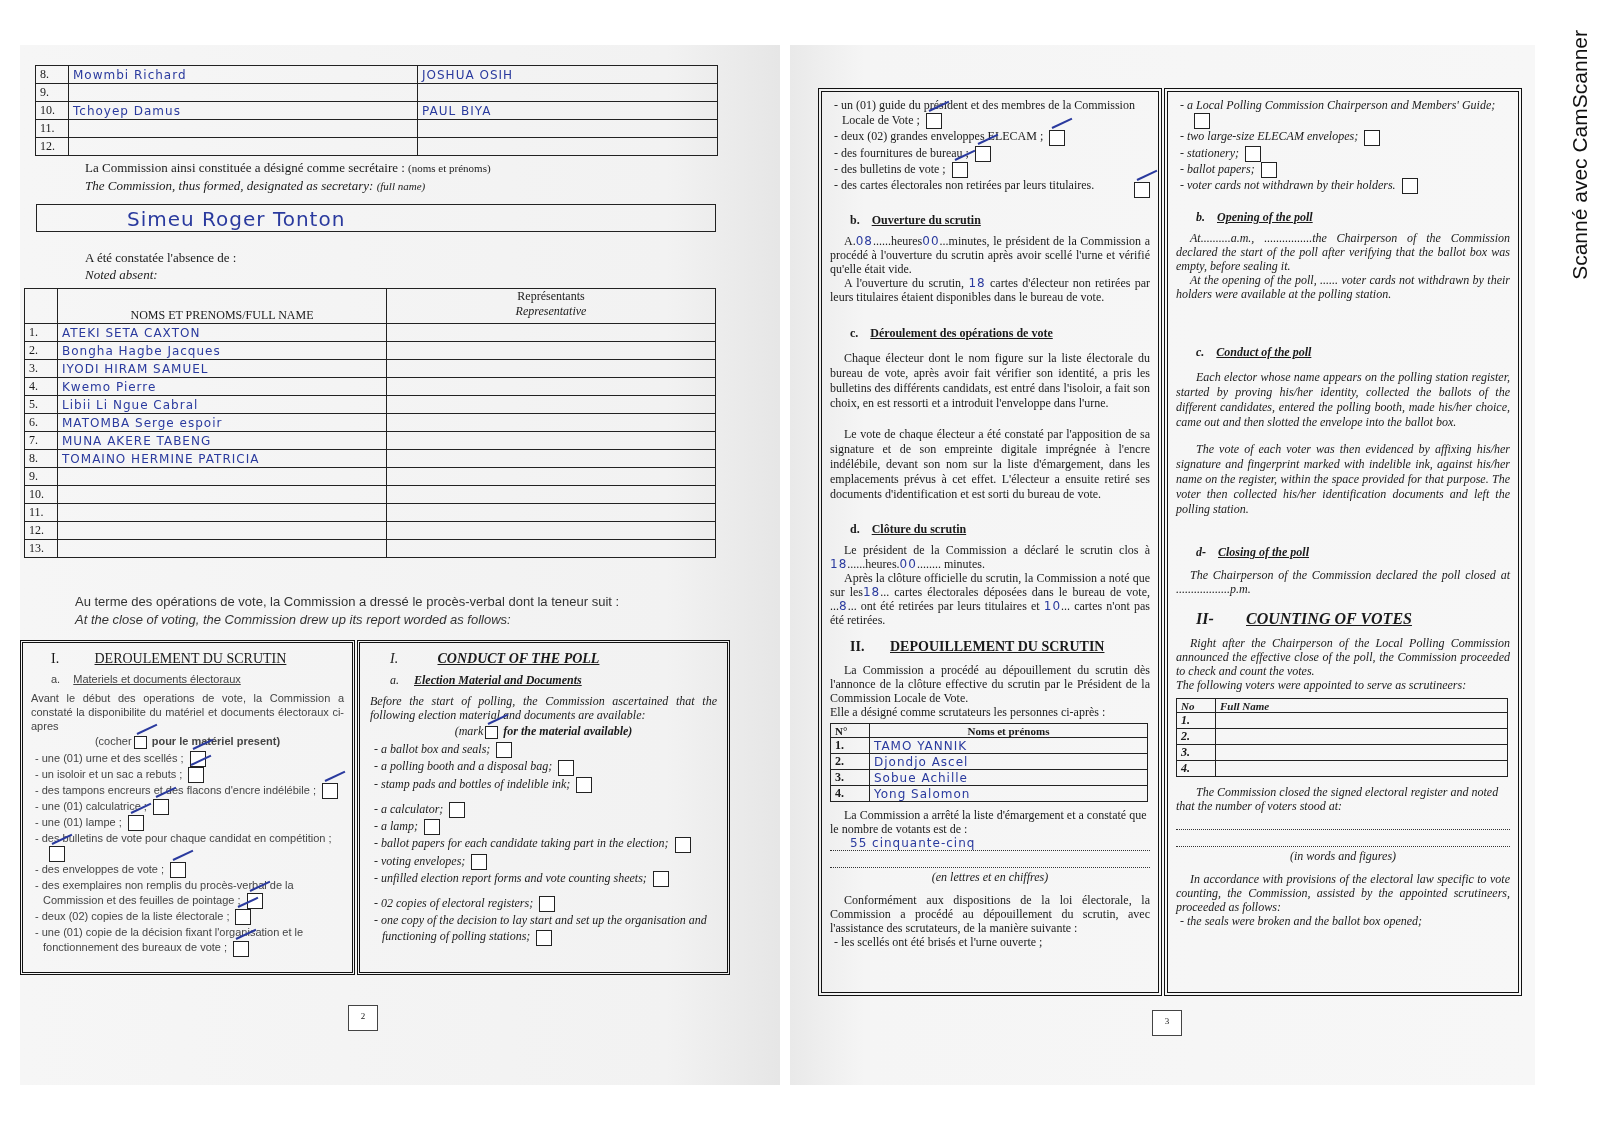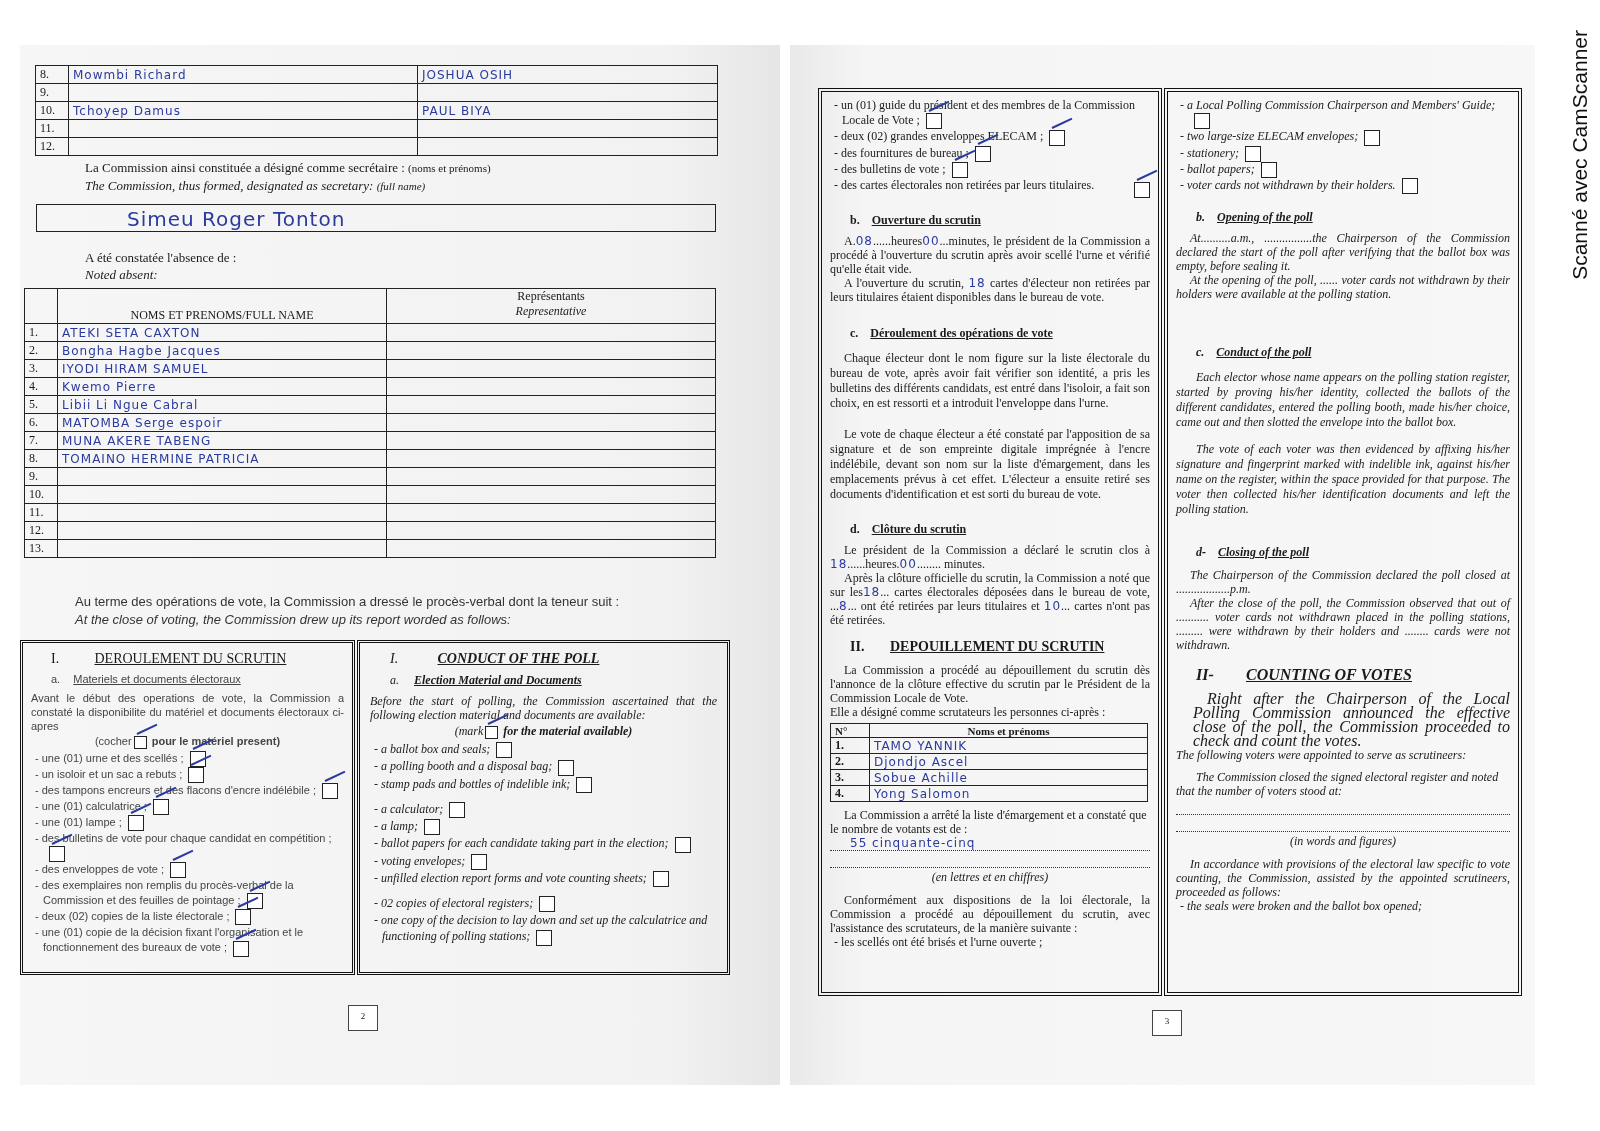--- a/index.html
+++ b/index.html
@@ -203,21 +203,21 @@
   <ul class="list it" style="font-size:12px;line-height:16px;">
     <li>- <span>a ballot box and seals;</span><span class="box"></span></li>
     <li>- <span>a polling booth and a disposal bag;</span><span class="box"></span></li>
     <li>- <span>stamp pads and bottles of indelible ink;</span><span class="box"></span></li>
     <li style="margin-top:8px;">- <span>a calculator;</span><span class="box"></span></li>
     <li>- <span>a lamp;</span><span class="box"></span></li>
     <li>- <span>ballot papers for each candidate taking part in the election;</span><span class="box"></span></li>
     <li>- <span>voting envelopes;</span><span class="box"></span></li>
     <li>- <span>unfilled election report forms and vote counting sheets;</span><span class="box"></span></li>
     <li style="margin-top:8px;">- <span>02 copies of electoral registers;</span><span class="box"></span></li>
-    <li>- <span>one copy of the decision to lay down and set up the calculatrice and functioning of polling stations;</span><span class="box"></span></li>
+    <li>- <span>one copy of the decision to lay start and set up the organisation and functioning of polling stations;</span><span class="box"></span></li>
   </ul>
 </div>
 
 <div class="pagenum" style="left:348px;top:1005px;">2</div>
 
 <div class="panel" style="left:818px;top:88px;width:344px;height:908px;padding:6px 8px;border-width:4px;">
   <ul class="list" style="font-size:12px;line-height:15px;">
     <li>- <span>un (01) guide du président et des membres de la Commission Locale de Vote ;</span><span class="box checked"></span></li>
     <li>- <span>deux (02) grandes enveloppes ELECAM ;</span><span class="box checked"></span></li>
     <li>- <span>des fournitures de bureau ;</span><span class="box checked"></span></li>
@@ -306,27 +306,50 @@
   <div class="it b" style="font-size:12px;margin:44px 0 10px 20px;">
     <span style="padding-right:12px;">c.</span><span class="u">Conduct of the poll</span>
   </div>
   <div class="it" style="font-size:12px;line-height:15px;text-align:justify;text-indent:20px;">Each elector whose name appears on the polling station register, started by proving his/her identity, collected the ballots of the different candidates, entered the polling booth, made his/her choice, came out and then slotted the envelope into the ballot box.</div>
   <div class="it" style="font-size:12px;line-height:15px;text-align:justify;text-indent:20px;margin-top:12px;">The vote of each voter was then evidenced by affixing his/her signature and fingerprint marked with indelible ink, against his/her name on the register, within the space provided for that purpose. The voter then collected his/her identification documents and left the polling station.</div>
 
   <div class="it b" style="font-size:12px;margin:28px 0 8px 20px;">
     <span style="padding-right:12px;">d-</span><span class="u">Closing of the poll</span>
   </div>
   <div class="it" style="font-size:12px;line-height:14px;text-align:justify;text-indent:14px;">The Chairperson of the Commission declared the poll closed at ..................p.m.</div>
-  <div class="it" style="font-size:12px;line-height:14px;text-align:justify;text-indent:14px;">After the close of the poll, the Commission observed that out of ........... voter cards not withdrawn placed in the polling stations, ......... were withdrawn by their holders and ........ cards were not withdrawn.</div>
 
   <div class="it b" style="font-size:16px;margin:14px 0 8px 20px;">
     <span style="display:inline-block;width:50px;">II-</span><span class="u">COUNTING OF VOTES</span>
   </div>
-  <div class="it" style="font-size:16px;line-height:14px;text-align:justify;text-indent:14px;margin-left:17px;">Right after the Chairperson of the Local Polling Commission announced the effective close of the poll, the Commission proceeded to check and count the votes.</div>
+  <div class="it" style="font-size:12px;line-height:14px;text-align:justify;text-indent:14px;">Right after the Chairperson of the Local Polling Commission announced the effective close of the poll, the Commission proceeded to check and count the votes.</div>
   <div class="it" style="font-size:12px;line-height:14px;">The following voters were appointed to serve as scrutineers:</div>
+  <table class="grid it" style="width:332px;margin-top:6px;">
+    <tbody>
+        <tr>
+          <th style="width:30px;text-align:left;font-size:11px;height:13px;">No</th>
+          <th style="text-align:left;font-size:11px;height:13px;">Full Name</th>
+        </tr>
+    <tr>
+          <td class="b" style="height:13px;">1.</td>
+          <td style="height:13px;"></td>
+        </tr>
+    <tr>
+          <td class="b" style="height:13px;">2.</td>
+          <td style="height:13px;"></td>
+        </tr>
+    <tr>
+          <td class="b" style="height:13px;">3.</td>
+          <td style="height:13px;"></td>
+        </tr>
+    <tr>
+          <td class="b" style="height:13px;">4.</td>
+          <td style="height:13px;"></td>
+        </tr>
+  </tbody>
+    </table>
   <div class="it" style="font-size:12px;line-height:14px;text-indent:20px;margin-top:8px;">The Commission closed the signed electoral register and noted that the number of voters stood at:</div>
   <div class="dots" style="margin-top:2px;"></div>
   <div class="dots" style="margin-top:2px;"></div>
   <div class="it" style="font-size:12px;text-align:center;margin-top:2px;">(in words and figures)</div>
   <div class="it" style="font-size:12px;line-height:14px;text-align:justify;text-indent:14px;margin-top:8px;">In accordance with provisions of the electoral law specific to vote counting, the Commission, assisted by the appointed scrutineers, proceeded as follows:</div>
   <div class="it" style="font-size:12px;line-height:14px;padding-left:4px;">- <span>the seals were broken and the ballot box opened;</span></div>
 </div>
 
 <div class="pagenum" style="left:1152px;top:1010px;">3</div>
 

